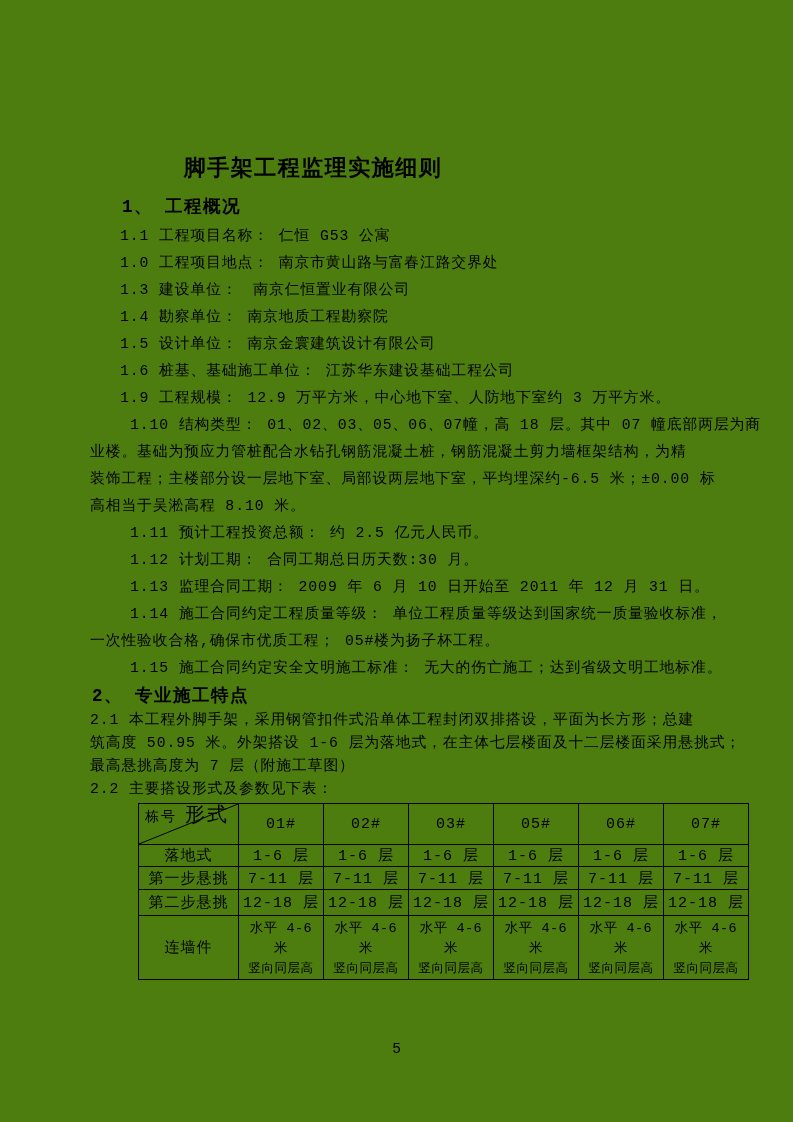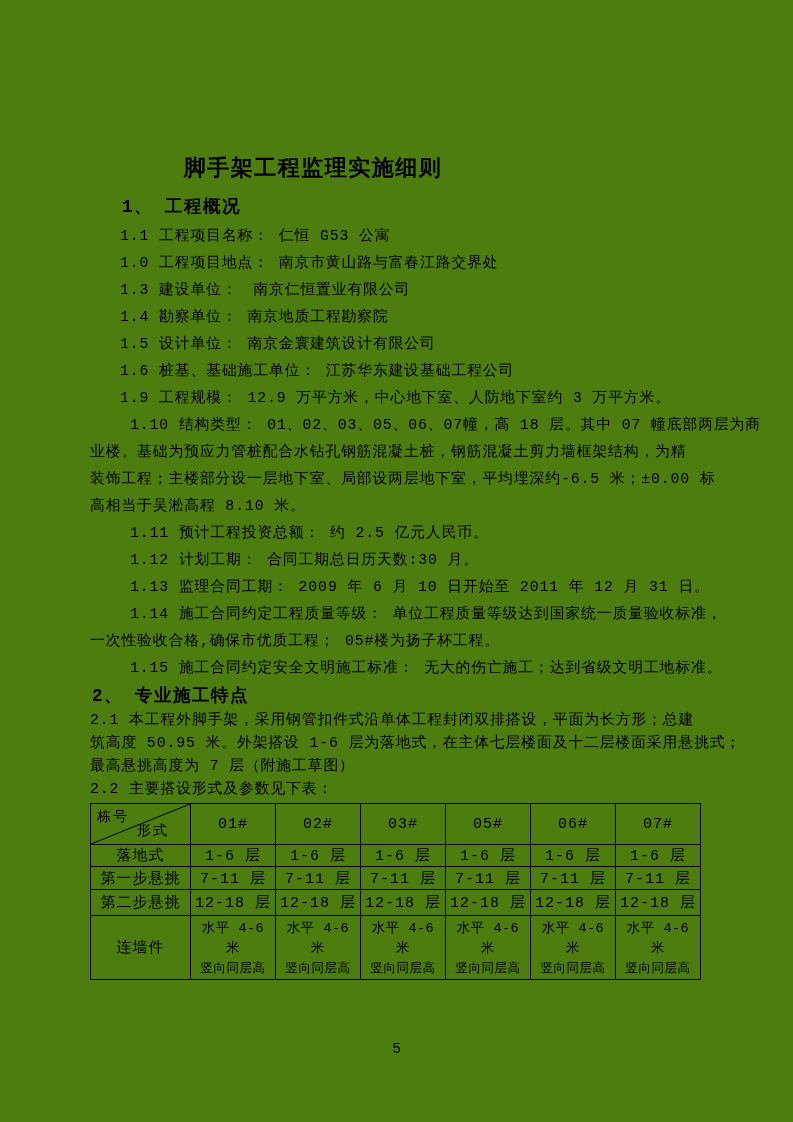--- a/index.html
+++ b/index.html
@@ -41,39 +41,40 @@
   #sec1{margin-top:3px;}
   #sec2 .bline{line-height:23px;}
   .n1{padding-left:30px;}
   .n2{padding-left:40px;}
 
   table.params{
     margin-top:2px;
     border-collapse:collapse;
     table-layout:fixed;
     width:611px;
+    margin-left:48px;
   }
   table.params td{
     border:1px solid #000;
     padding:0;
     text-align:center;
     font-size:15px;
     letter-spacing:1px;
     vertical-align:middle;
   }
   .tr-h{height:41px;}
   .tr-a{height:22px;padding-left:15px;}
   .tr-b{height:23px;}
   .tr-c{height:26px;}
   .tr-d{height:52px;}
   td.lab{text-align:left;padding-left:8px;}
   td.corner{position:relative;}
   td.corner svg{position:absolute;left:0;top:0;width:100%;height:100%;display:block;}
   .corner-top{position:absolute;left:6px;top:4px;font-size:14px;letter-spacing:2px;}
-  .corner-bottom{position:absolute;left:46px;bottom:4px;font-size:14px;letter-spacing:2px;}
+  .corner-bottom{position:absolute;left:46px;bottom:16px;font-size:20px;letter-spacing:2px;}
   .tie-l1{font-size:13.5px;letter-spacing:0.5px;line-height:20px;margin-top:3px;}
   .tie-l2{font-size:12.5px;letter-spacing:0.5px;line-height:20px;}
   .pageno{
     position:absolute;
     left:0;top:1041px;width:793px;
     text-align:center;
     font-size:14.5px;
   }
 </style>
 </head>

